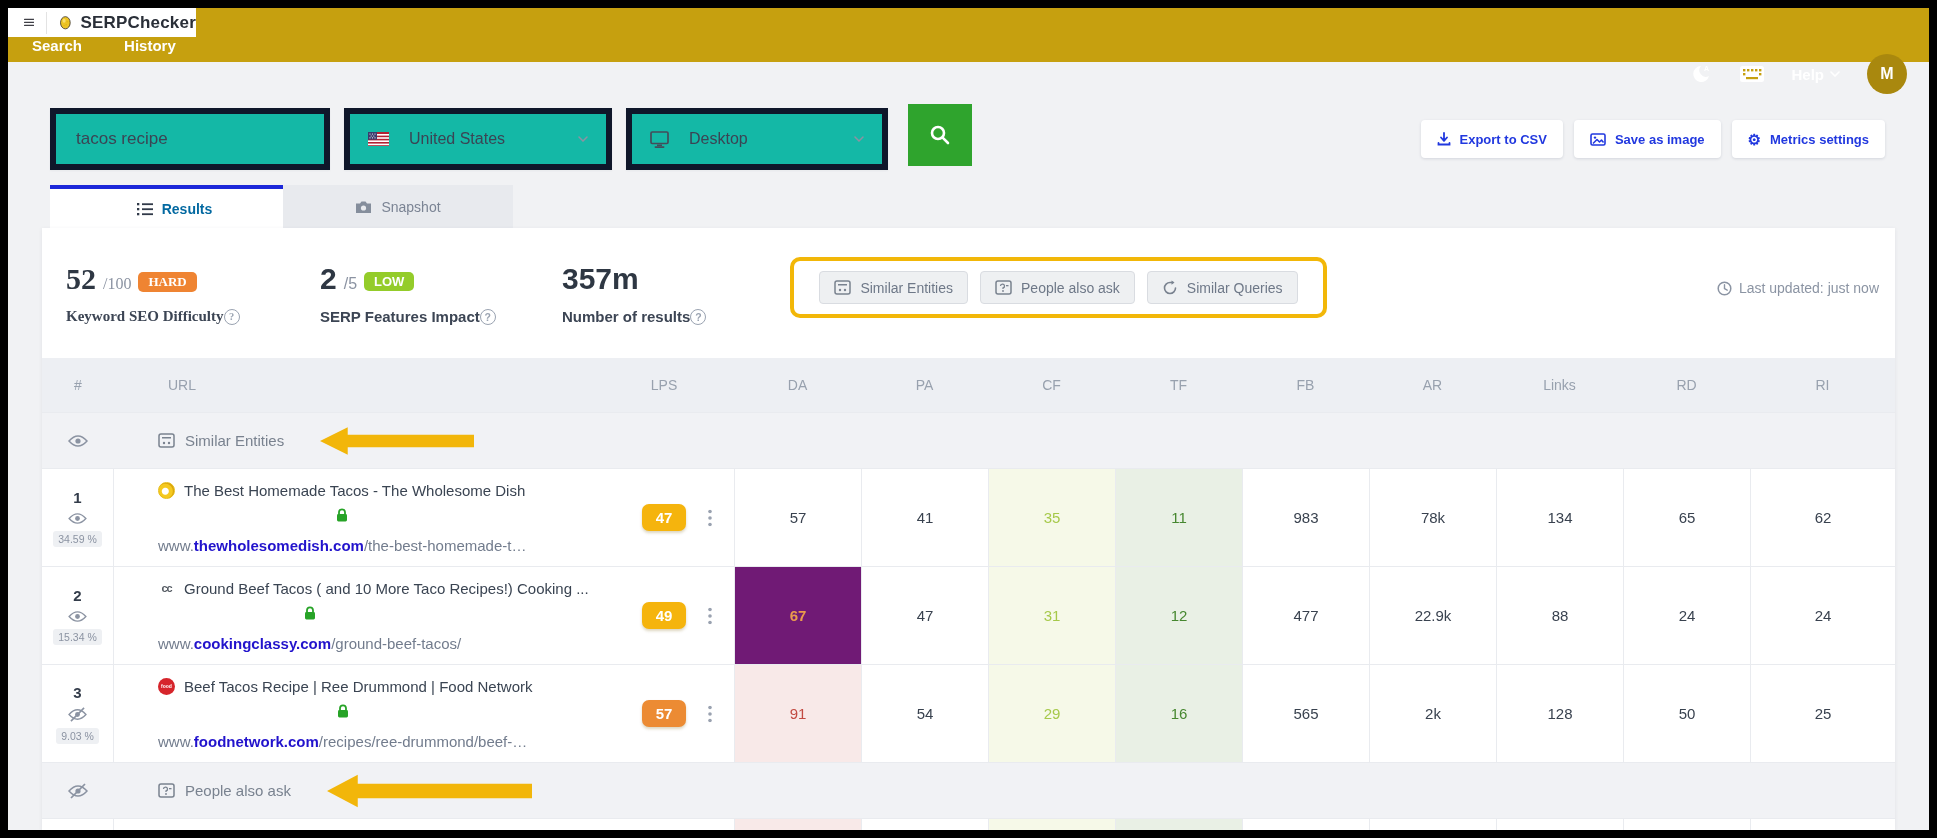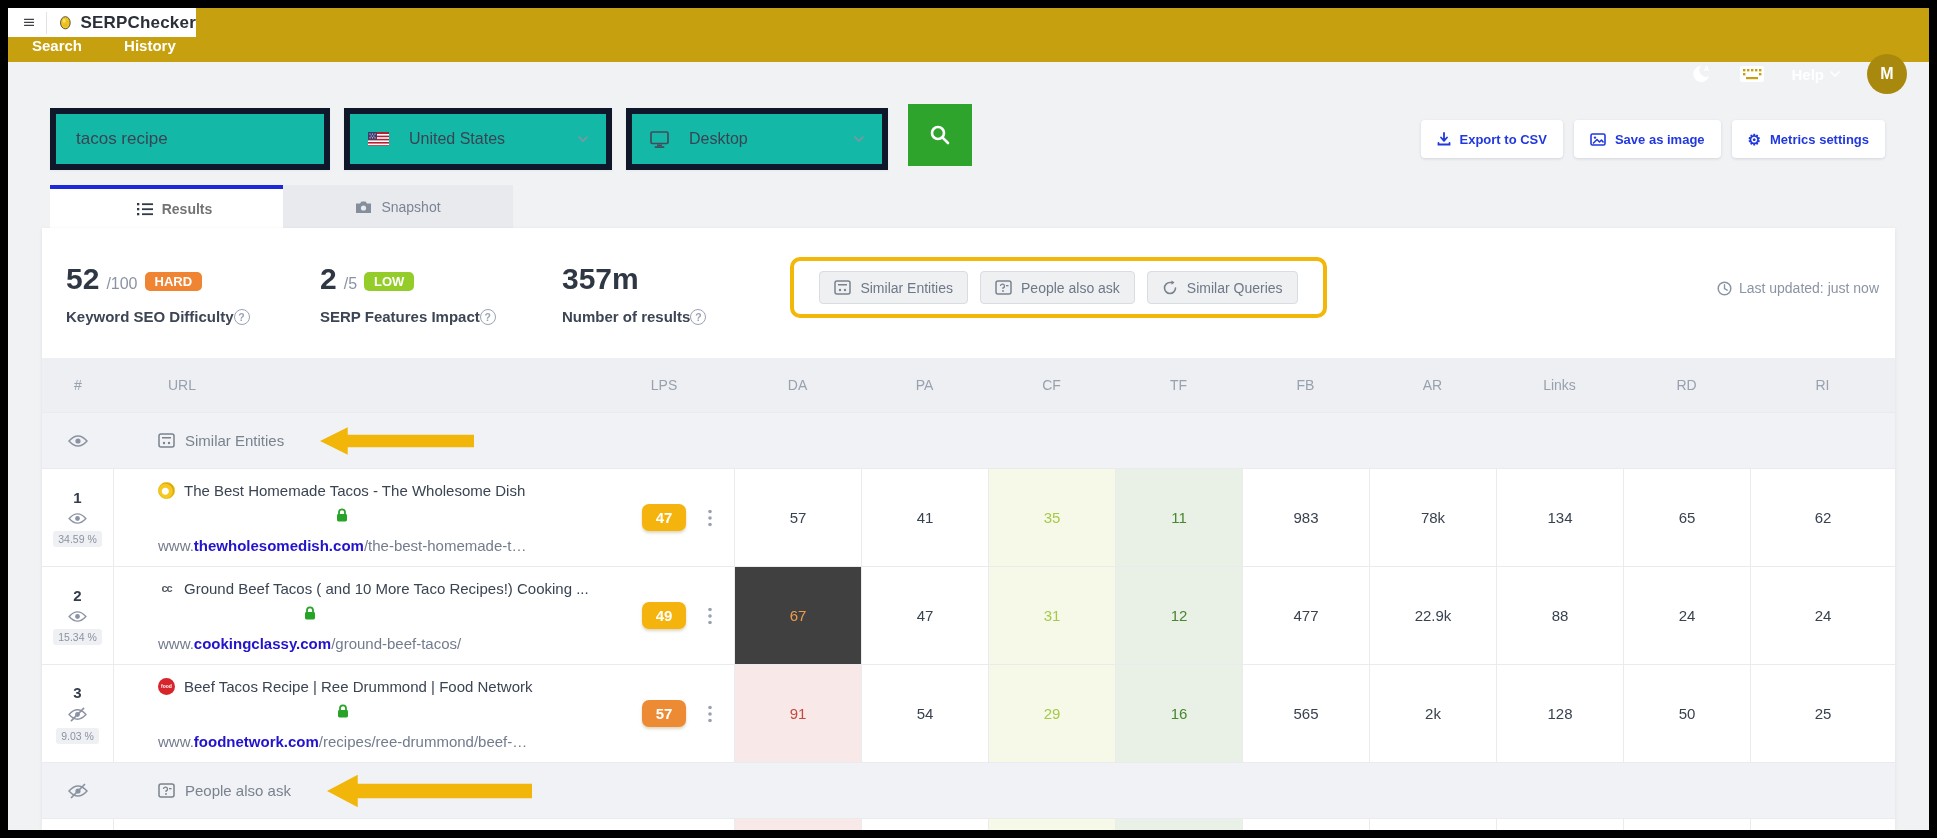--- a/index.html
+++ b/index.html
@@ -27,28 +27,28 @@
   .device { left:618px; width:262px; }
   .caret { margin-left:auto; }
   .go { position:absolute; left:900px; top:0; width:64px; height:62px; background:#2fa42d; border:none; cursor:pointer; display:flex; align-items:center; justify-content:center; }
   .actions { position:absolute; top:16px; right:44px; display:flex; gap:11px; }
   .act-btn { height:38px; background:#fff; border:none; border-radius:4px; box-shadow:0 1px 3px rgba(30,40,80,.14); display:flex; align-items:center; gap:9px; padding:0 16px; color:#2138df; font-size:13px; font-weight:bold; font-family:"Liberation Sans",sans-serif; cursor:pointer; }
   .gear-glyph { font-size:15px; line-height:1; }
 
   
   .tabs { position:absolute; top:177px; left:42px; display:flex; }
   .tab { width:233px; height:43px; display:flex; align-items:center; justify-content:center; gap:9px; font-size:14px; cursor:pointer; }
-  .tab.active { background:#fff; border-top:4px solid #1c28d9; font-weight:bold; color:#737373;padding-left:16px; }
+  .tab.active { background:#fff; border-top:4px solid #1c28d9; font-weight:bold; color:#0369a1;padding-left:16px; }
   .tab.inactive { width:230px; background:#e8eaee; color:#7b8494; }
 
   
   .panel { position:absolute; top:220px; left:34px; width:1853px; bottom:0; background:#fff; box-shadow:0 1px 4px rgba(40,50,70,.08); overflow:hidden; }
 
   .stat { position:absolute; top:34px; }
-  .stat1 { left:24px; } .stat2 { left:278px; } .stat3 { left:520px; }
+  .stat1 { left:24px;font-family:Liberation Serif, serif; } .stat2 { left:278px; } .stat3 { left:520px; }
   .stat-top { display:flex; align-items:baseline; gap:7px; }
   .big { font-size:30px; font-weight:bold; color:#2e3743; }
   .den { font-size:16px; color:#8b93a2; }
   .badge { font-size:13px; font-weight:bold; color:#fff; border-radius:5px; padding:2px 10px; position:relative; top:-3px; }
   .badge.hard { background:#ef8432; }
   .badge.low { background:#94cc2a; }
   .stat-label { margin-top:12px; font-size:15px; font-weight:bold; color:#3c4554; display:flex; align-items:center; }
   .qmark { width:16px; height:16px; border:1.3px solid #9aa3b1; border-radius:50%; color:#9aa3b1; font-size:10.5px; font-weight:bold; display:inline-flex; align-items:center; justify-content:center; }
 
   .hl-box { position:absolute; left:748px; top:29px; width:537px; height:61px; border:4px solid #f2b708; border-radius:10px; display:flex; align-items:center; justify-content:center; gap:12px; }
@@ -63,21 +63,21 @@
   .c { flex:none; display:flex; align-items:center; justify-content:center; }
   .c0 { width:72px; } .c1 { width:480px; justify-content:flex-start; } .c2 { width:140px; position:relative; }
   .cm { width:127px; } .clast { width:140px; flex:1; }
   .t-head .c1 { padding-left:54px; }
   .t-row .c0 { border-right:1px solid #e9ebef; }
   .t-row .cm, .t-row .clast { border-left:1px solid #e9ebef; }
   .t-row.result { height:98px; background:#fff; }
   .t-row.result .cm, .t-row.result .clast { font-size:15px; color:#39424f; }
   .cf-col { background:#f6f9e8; color:#a6c94a !important; }
   .tf-col { background:#e9f0e5; color:#46872f !important; }
-  .da-warn { background:#404040; color:#eb9c4c !important; }
+  .da-warn { background:#701a75; color:#eb9c4c !important;font-weight:bold; }
   .da-bad { background:#f8e9e8; color:#c24a41 !important; }
 
   .rankcell { flex-direction:column; gap:6px; padding-top:0; }
   .rank { font-size:15px; font-weight:bold; color:#333c4a; }
   .pct { font-size:10.5px; color:#8b93a2; background:#eef0f3; border-radius:3px; padding:2px 5px; }
   .urlcell { flex-direction:column; align-items:flex-start; justify-content:center; padding-left:44px; gap:9px; }
   .line1 { display:flex; align-items:center; gap:9px; }
   .title { font-size:15px; color:#3a4452; cursor:pointer; }
   .line2 { display:flex; align-items:center; gap:15px; font-size:15px; cursor:pointer;flex-direction:column; }
   .www, .path { color:#727c8d; }

